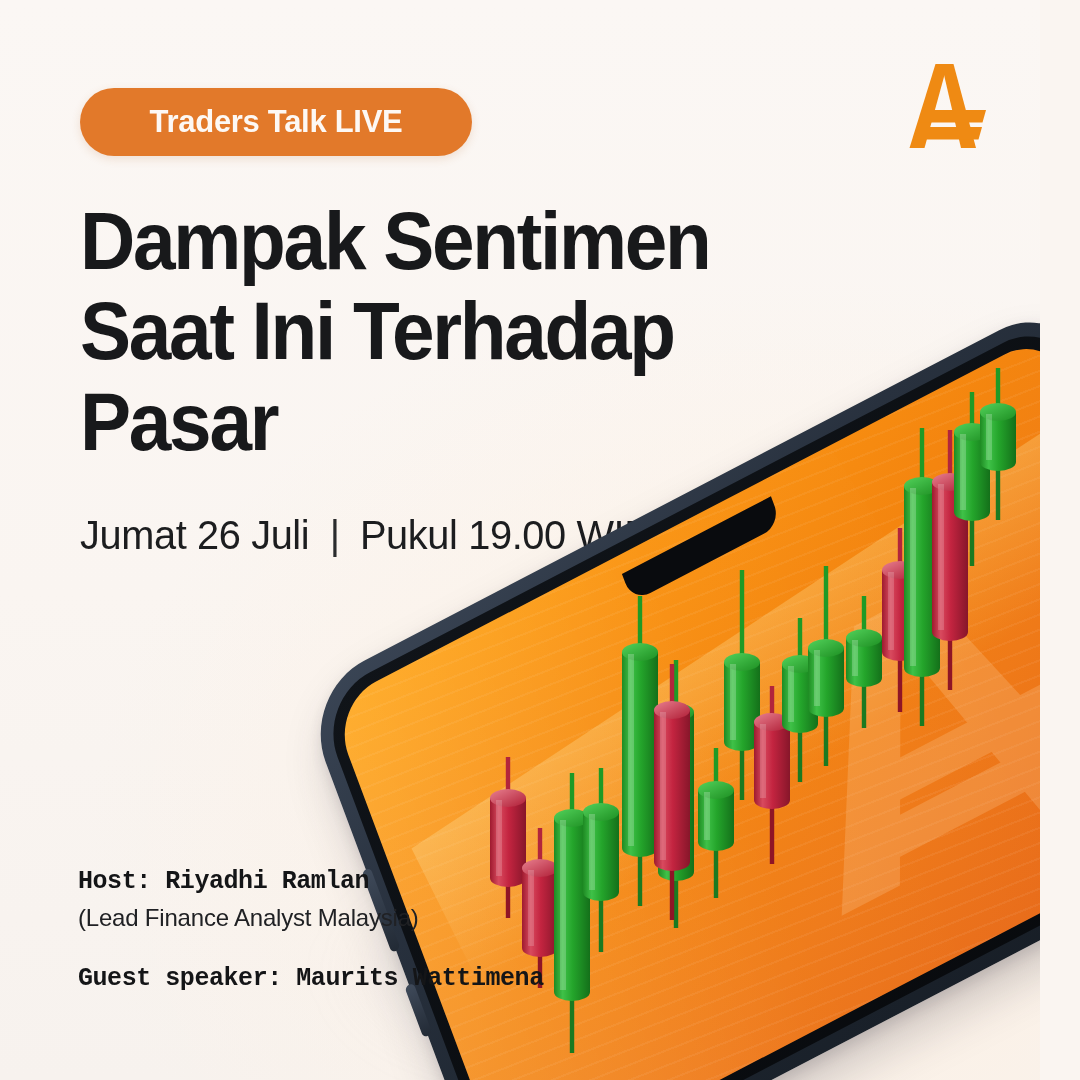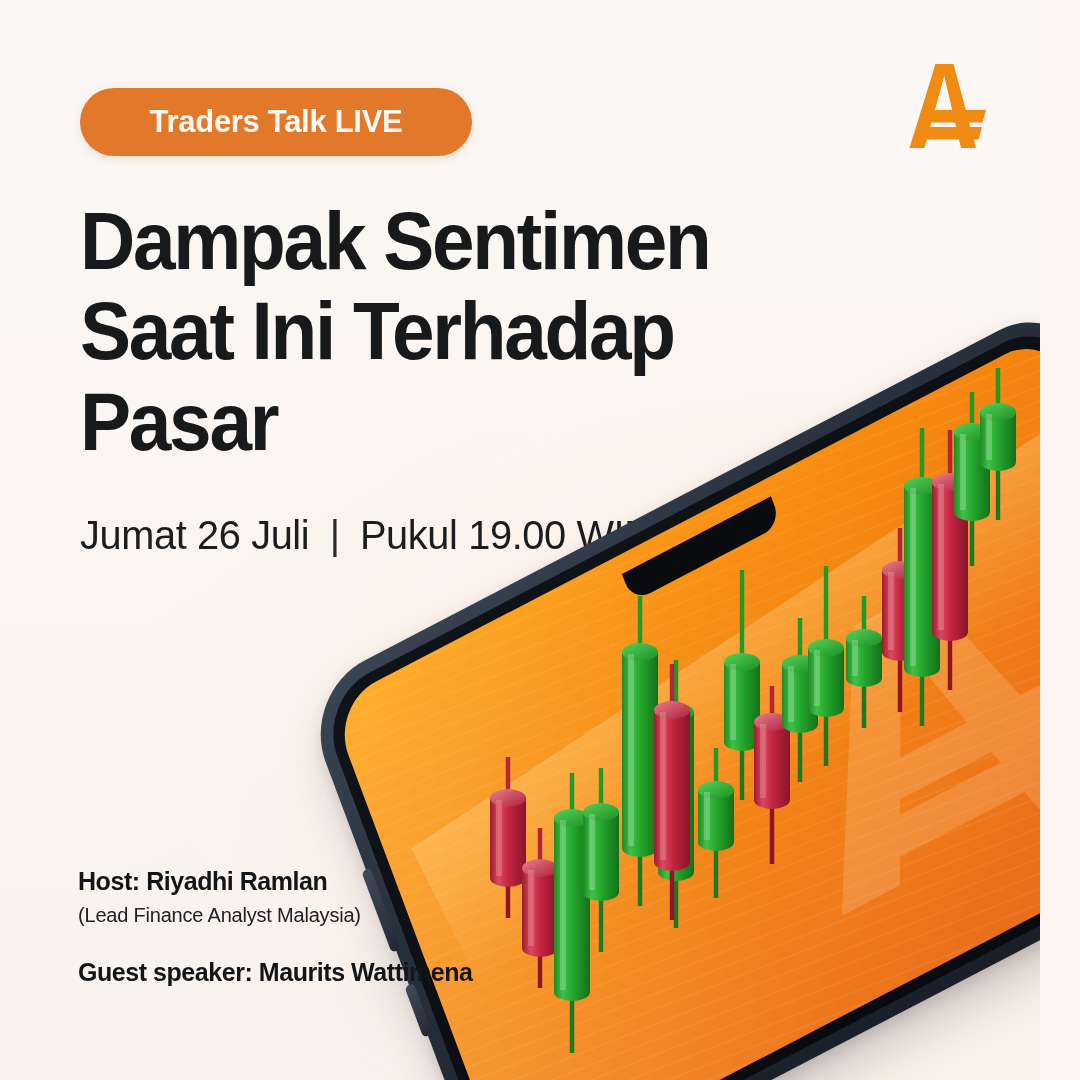--- a/index.html
+++ b/index.html
@@ -67,24 +67,24 @@
     transform:scaleX(.97); transform-origin:left top;
   }
   #dateline .sep { display:inline-block; padding:0 10px; font-weight:300; color:#2a2b2d; }
 
   
   #credits { position:absolute; left:78px; top:866px; width:520px; z-index:40; }
   .credit-block { margin-bottom:28px; }
   .credit-block:last-child { margin-bottom:0; }
   .credit-name {
     font-size:25px; font-weight:700; color:#141517;
-    letter-spacing:-0.45px; white-space:nowrap; line-height:1.25;
+    letter-spacing:-0.45px; white-space:nowrap; line-height:1.25;font-family:Liberation Mono, monospace;
   }
   .credit-role {
-    font-size:20px; font-weight:400; color:#202124;
+    font-size:24px; font-weight:400; color:#202124;
     letter-spacing:-0.2px; white-space:nowrap; line-height:1.4; margin-top:4px;
   }
 
   
   #phone-wrap {
     position:absolute; left:330px; top:648px;
     width:860px; height:560px;
     transform:rotate(-27.5deg) skewX(-7deg);
     transform-origin:10% 20%;
   }

